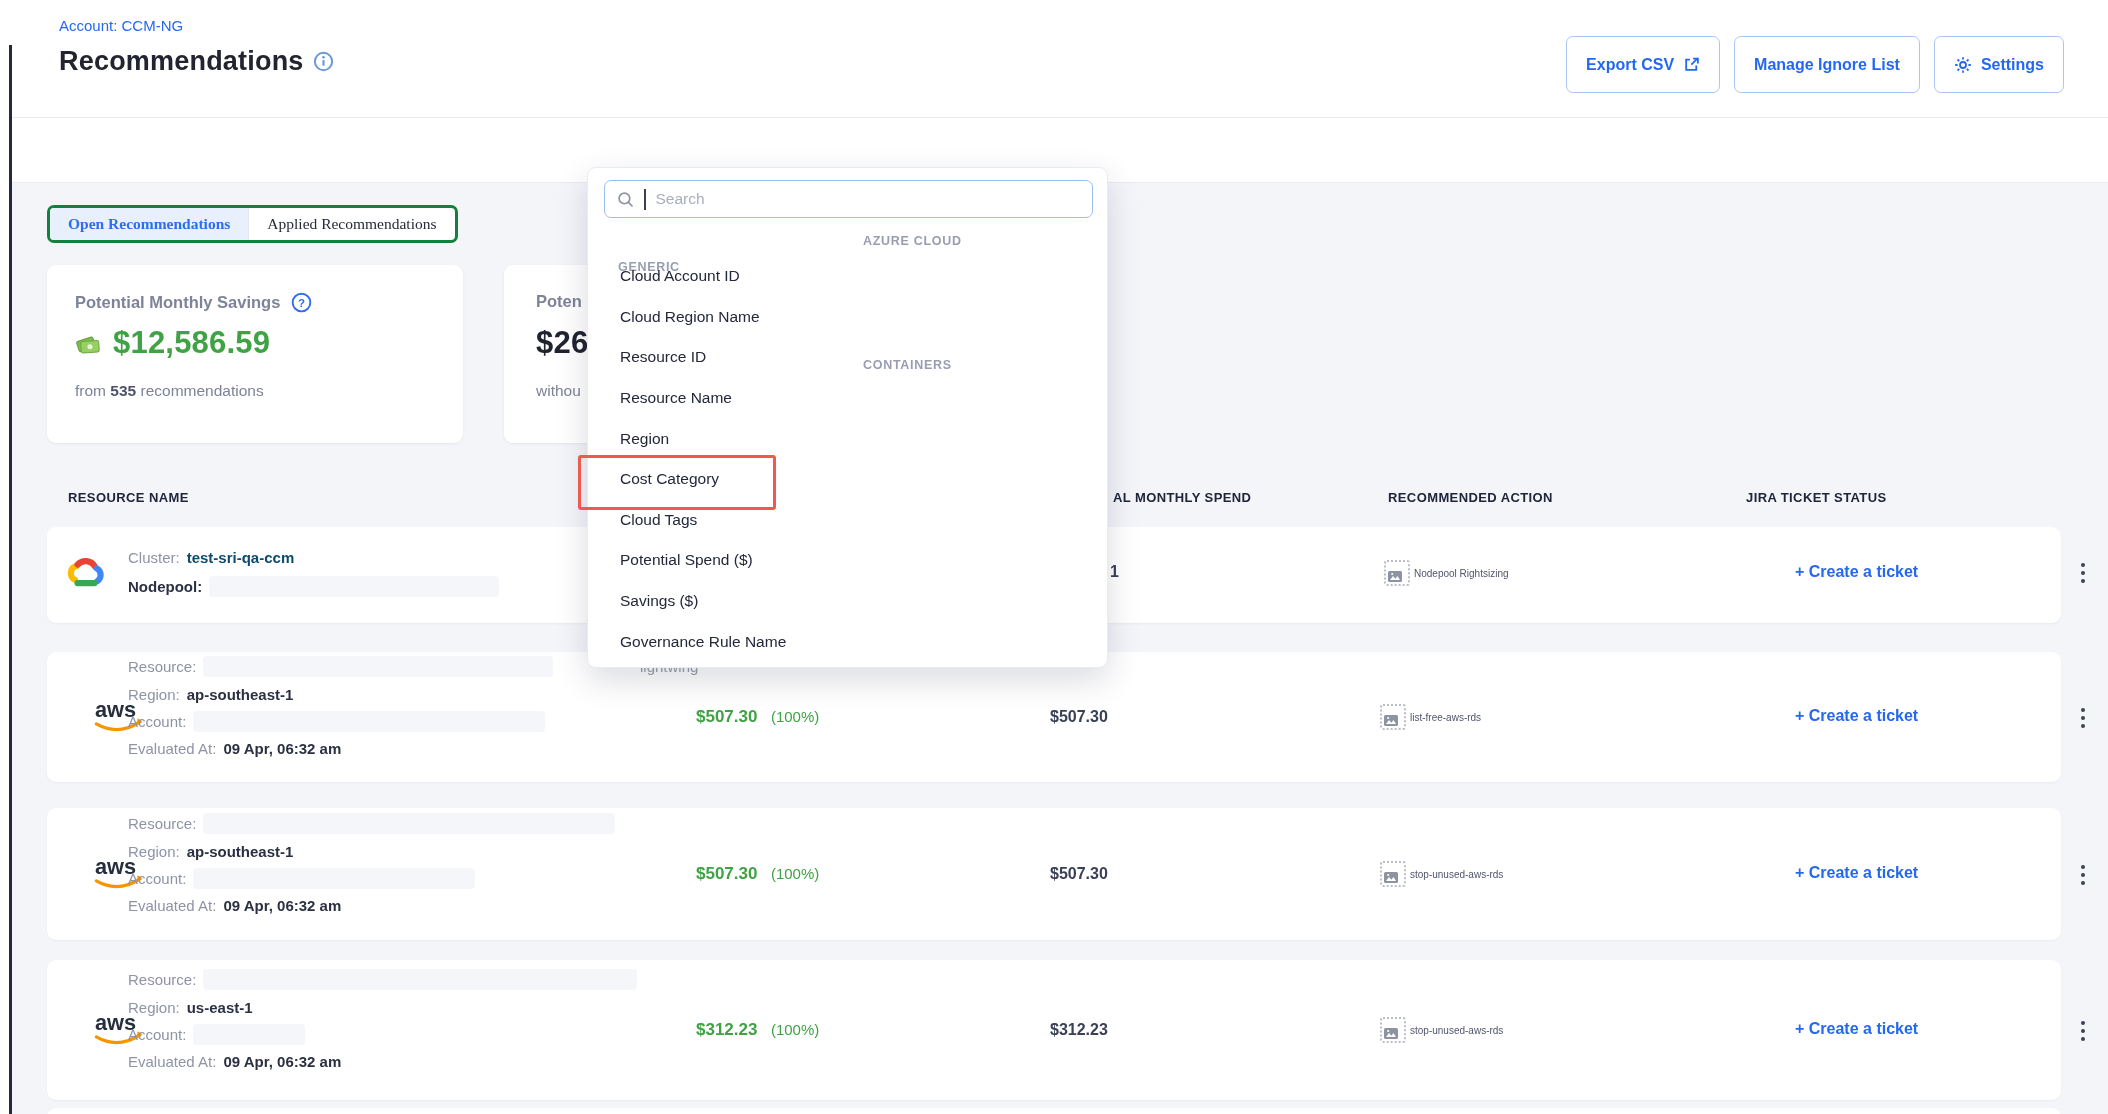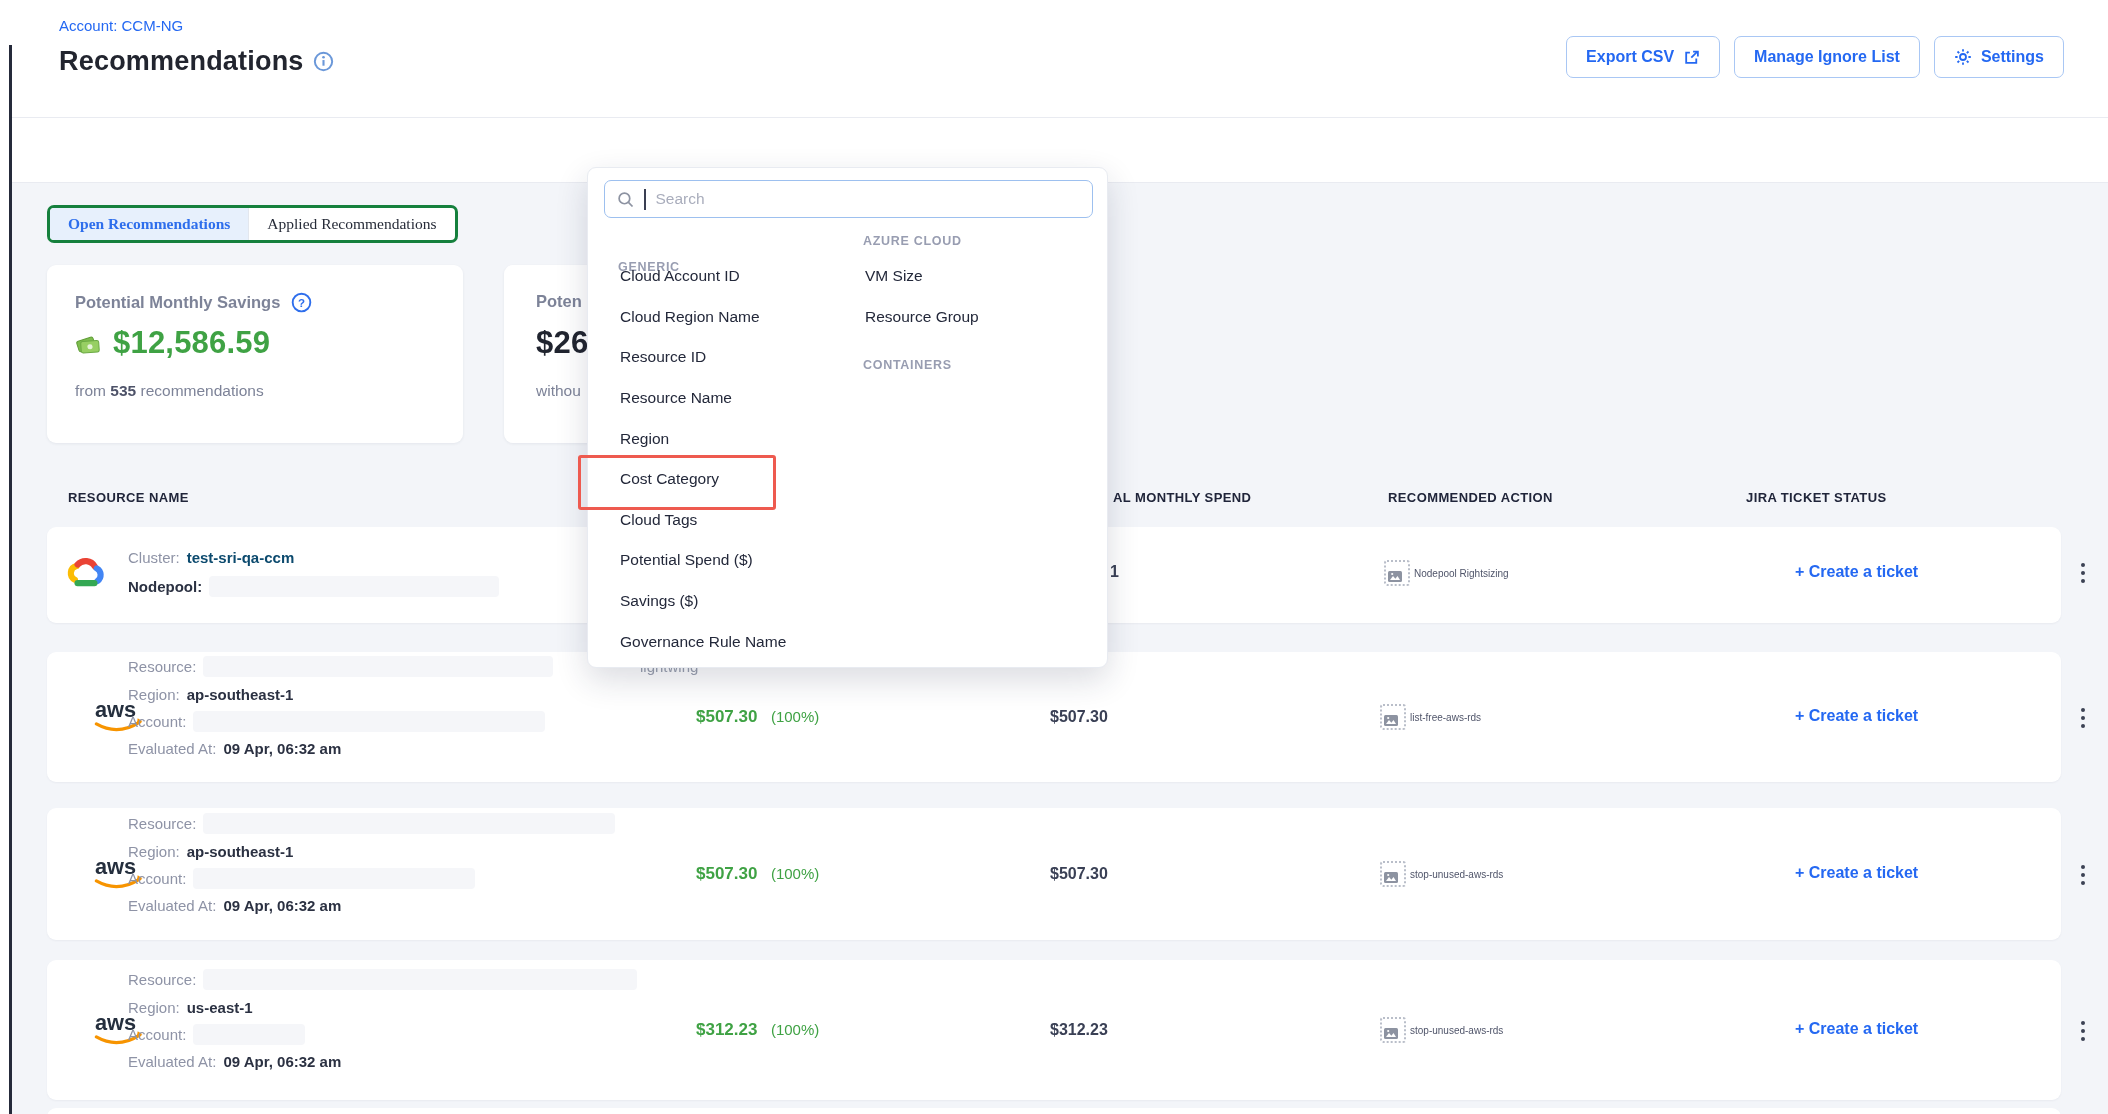--- a/index.html
+++ b/index.html
@@ -9,21 +9,21 @@
 
   
   .side-edge { left:9px; top:45px; width:3px; height:1069px; background:#252a3a; }
 
   
   .topbar { left:12px; top:0; width:2096px; height:118px; background:#fff; border-bottom:1px solid #e9ebf1; }
   .breadcrumb { left:47px; top:17px; font-size:15px; color:#2468f2; }
   .page-title-row { left:47px; top:46px; display:flex; align-items:center; gap:9px; }
   .page-title { font-size:27px; font-weight:700; color:#22252f; letter-spacing:.2px; }
   .hdr-btns { right:44px; top:36px; display:flex; gap:14px; }
-  .btn-outline { height:42px; border:1px solid #a9c7f4; border-radius:7px; background:#fff; color:#2468f2;
+  .btn-outline { height:57px; border:1px solid #a9c7f4; border-radius:7px; background:#fff; color:#2468f2;
     font-weight:700; font-size:16px; display:flex; align-items:center; gap:9px; padding:0 19px; cursor:pointer; }
 
   
   .filterbar { left:12px; top:118px; width:2096px; height:65px; background:#fff; border-bottom:1px solid #e9ebf1; }
   .chips { left:47px; top:131px; display:flex; gap:14px; align-items:center; }
   .chip { height:38px; border:1px solid #dde2ea; border-radius:7px; background:#fff; display:flex; align-items:center;
     gap:12px; padding:0 16px; font-size:15px; color:#2a2f3e; }
   .chev { width:9px; height:9px; border-right:1.8px solid #8b90a0; border-bottom:1.8px solid #8b90a0;
     transform:rotate(45deg); margin-top:-5px; }
   .chip-x { color:#8b90a0; font-size:17px; line-height:1; }
@@ -394,21 +394,17 @@
     <li>Resource Name</li>
     <li>Region</li>
     <li>Cost Category</li>
     <li>Cloud Tags</li>
     <li>Potential Spend ($)</li>
     <li>Savings ($)</li>
     <li>Governance Rule Name</li>
   </ul>
 
   <div class="dd-sec" style="left:275px; top:66px;">AZURE CLOUD</div>
-  <ul class="dd-list" style="left:275px; top:88px; width:230px;">
-    <li>VM Size</li>
-    <li>Resource Group</li>
-  </ul>
 
   <div class="dd-sec" style="left:275px; top:190px;">CONTAINERS</div>
 </div>
 
 <div class="abs hl-box"></div>
 
 </body></html>

